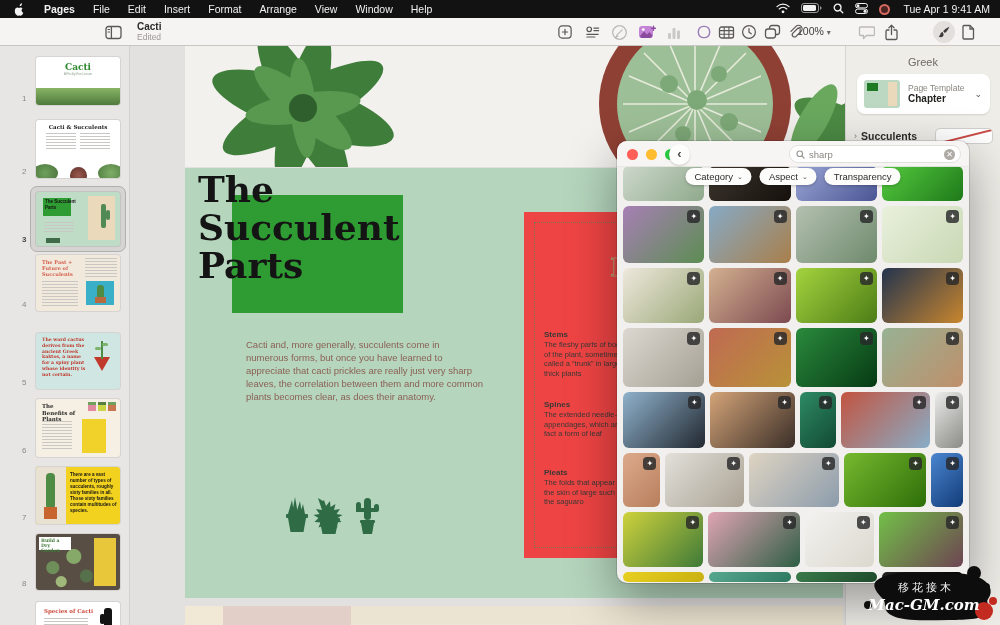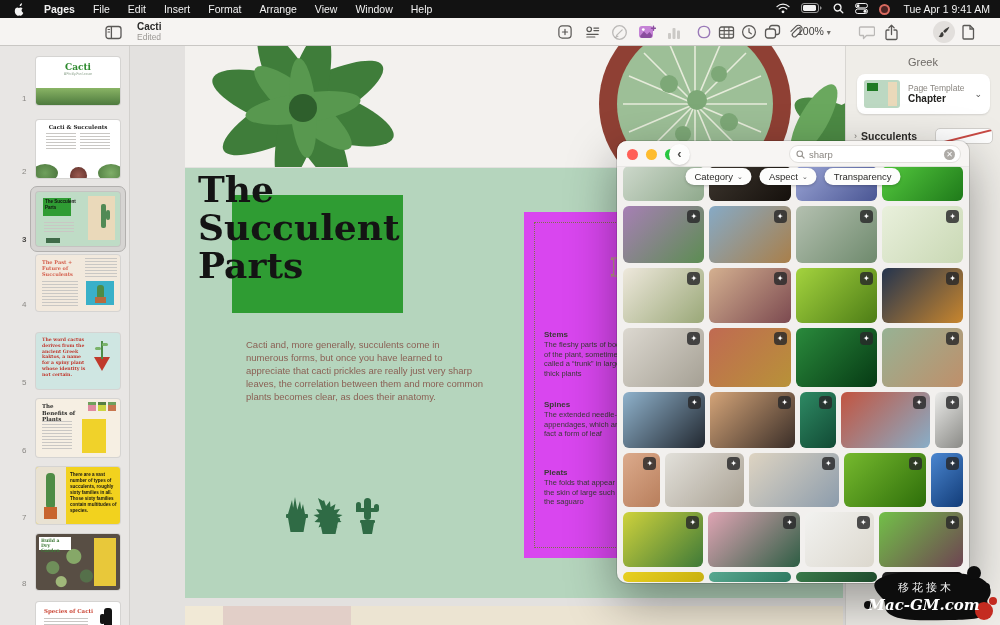--- a/index.html
+++ b/index.html
@@ -44,21 +44,21 @@
   .canvas { position:absolute; left:131px; top:46px; width:714px; height:579px; background:#e3e1df; z-index:1; }
   .photostrip { position:absolute; left:54px; top:0; width:660px; height:121px; background:#f3f1ee; overflow:hidden; }
   .page { position:absolute; left:54px; top:122px; width:658px; height:430px; background:#b5d5bd; overflow:hidden; }
   .titlebox { position:absolute; left:47px; top:27px; width:171px; height:118px; background:#2f9c33; }
   .titletext { position:absolute; left:13px; top:2px; width:260px; font-family:"DejaVu Serif", serif;
                font-weight:bold; font-size:36px; line-height:38px; color:#141414; white-space:pre-line; }
   .para1 { position:absolute; left:61px; top:162px; width:238px; font-size:9.5px; line-height:13px; color:#8b6155;margin-top:8px; }
   .para2 { position:absolute; left:61px; top:247px; width:240px; font-family:"DejaVu Serif", serif;
            font-size:10.5px; line-height:15px; color:#33271f; }
   .plants { position:absolute; left:97px; top:326px; }
-  .notepanel { position:absolute; left:339px; top:44px; width:132px; height:346px; background:#d946ef; }
+  .notepanel { position:absolute; left:339px; top:44px; width:132px; height:346px; background:#ef4444; }
   .notepanel .dots { position:absolute; inset:10px; border:1px dotted #80714f; }
   .np-head { position:absolute; right:9px; top:12px; text-align:right; font-family:"DejaVu Serif", serif;
              font-weight:bold; font-size:25px; line-height:29px; color:transparent;
              -webkit-text-stroke:1px #b4a176; letter-spacing:1px; }
   .np-sec { position:absolute; left:20px; width:86px; color:#3a3a36; }
   .np-sec .lbl { font-size:8px; font-weight:bold; margin-bottom:1px; }
   .np-sec .txt { font-size:7.5px; line-height:9.5px; }
   .nextpage { position:absolute; left:54px; top:560px; width:658px; height:19px; background:#ece4d2; }
   .nextpage .pink { position:absolute; left:38px; top:0; width:128px; height:19px; background:#e2cfc8; }
   .nextpage .cream { position:absolute; left:0; top:0; width:38px; height:19px; background:#f1e9d6; }

